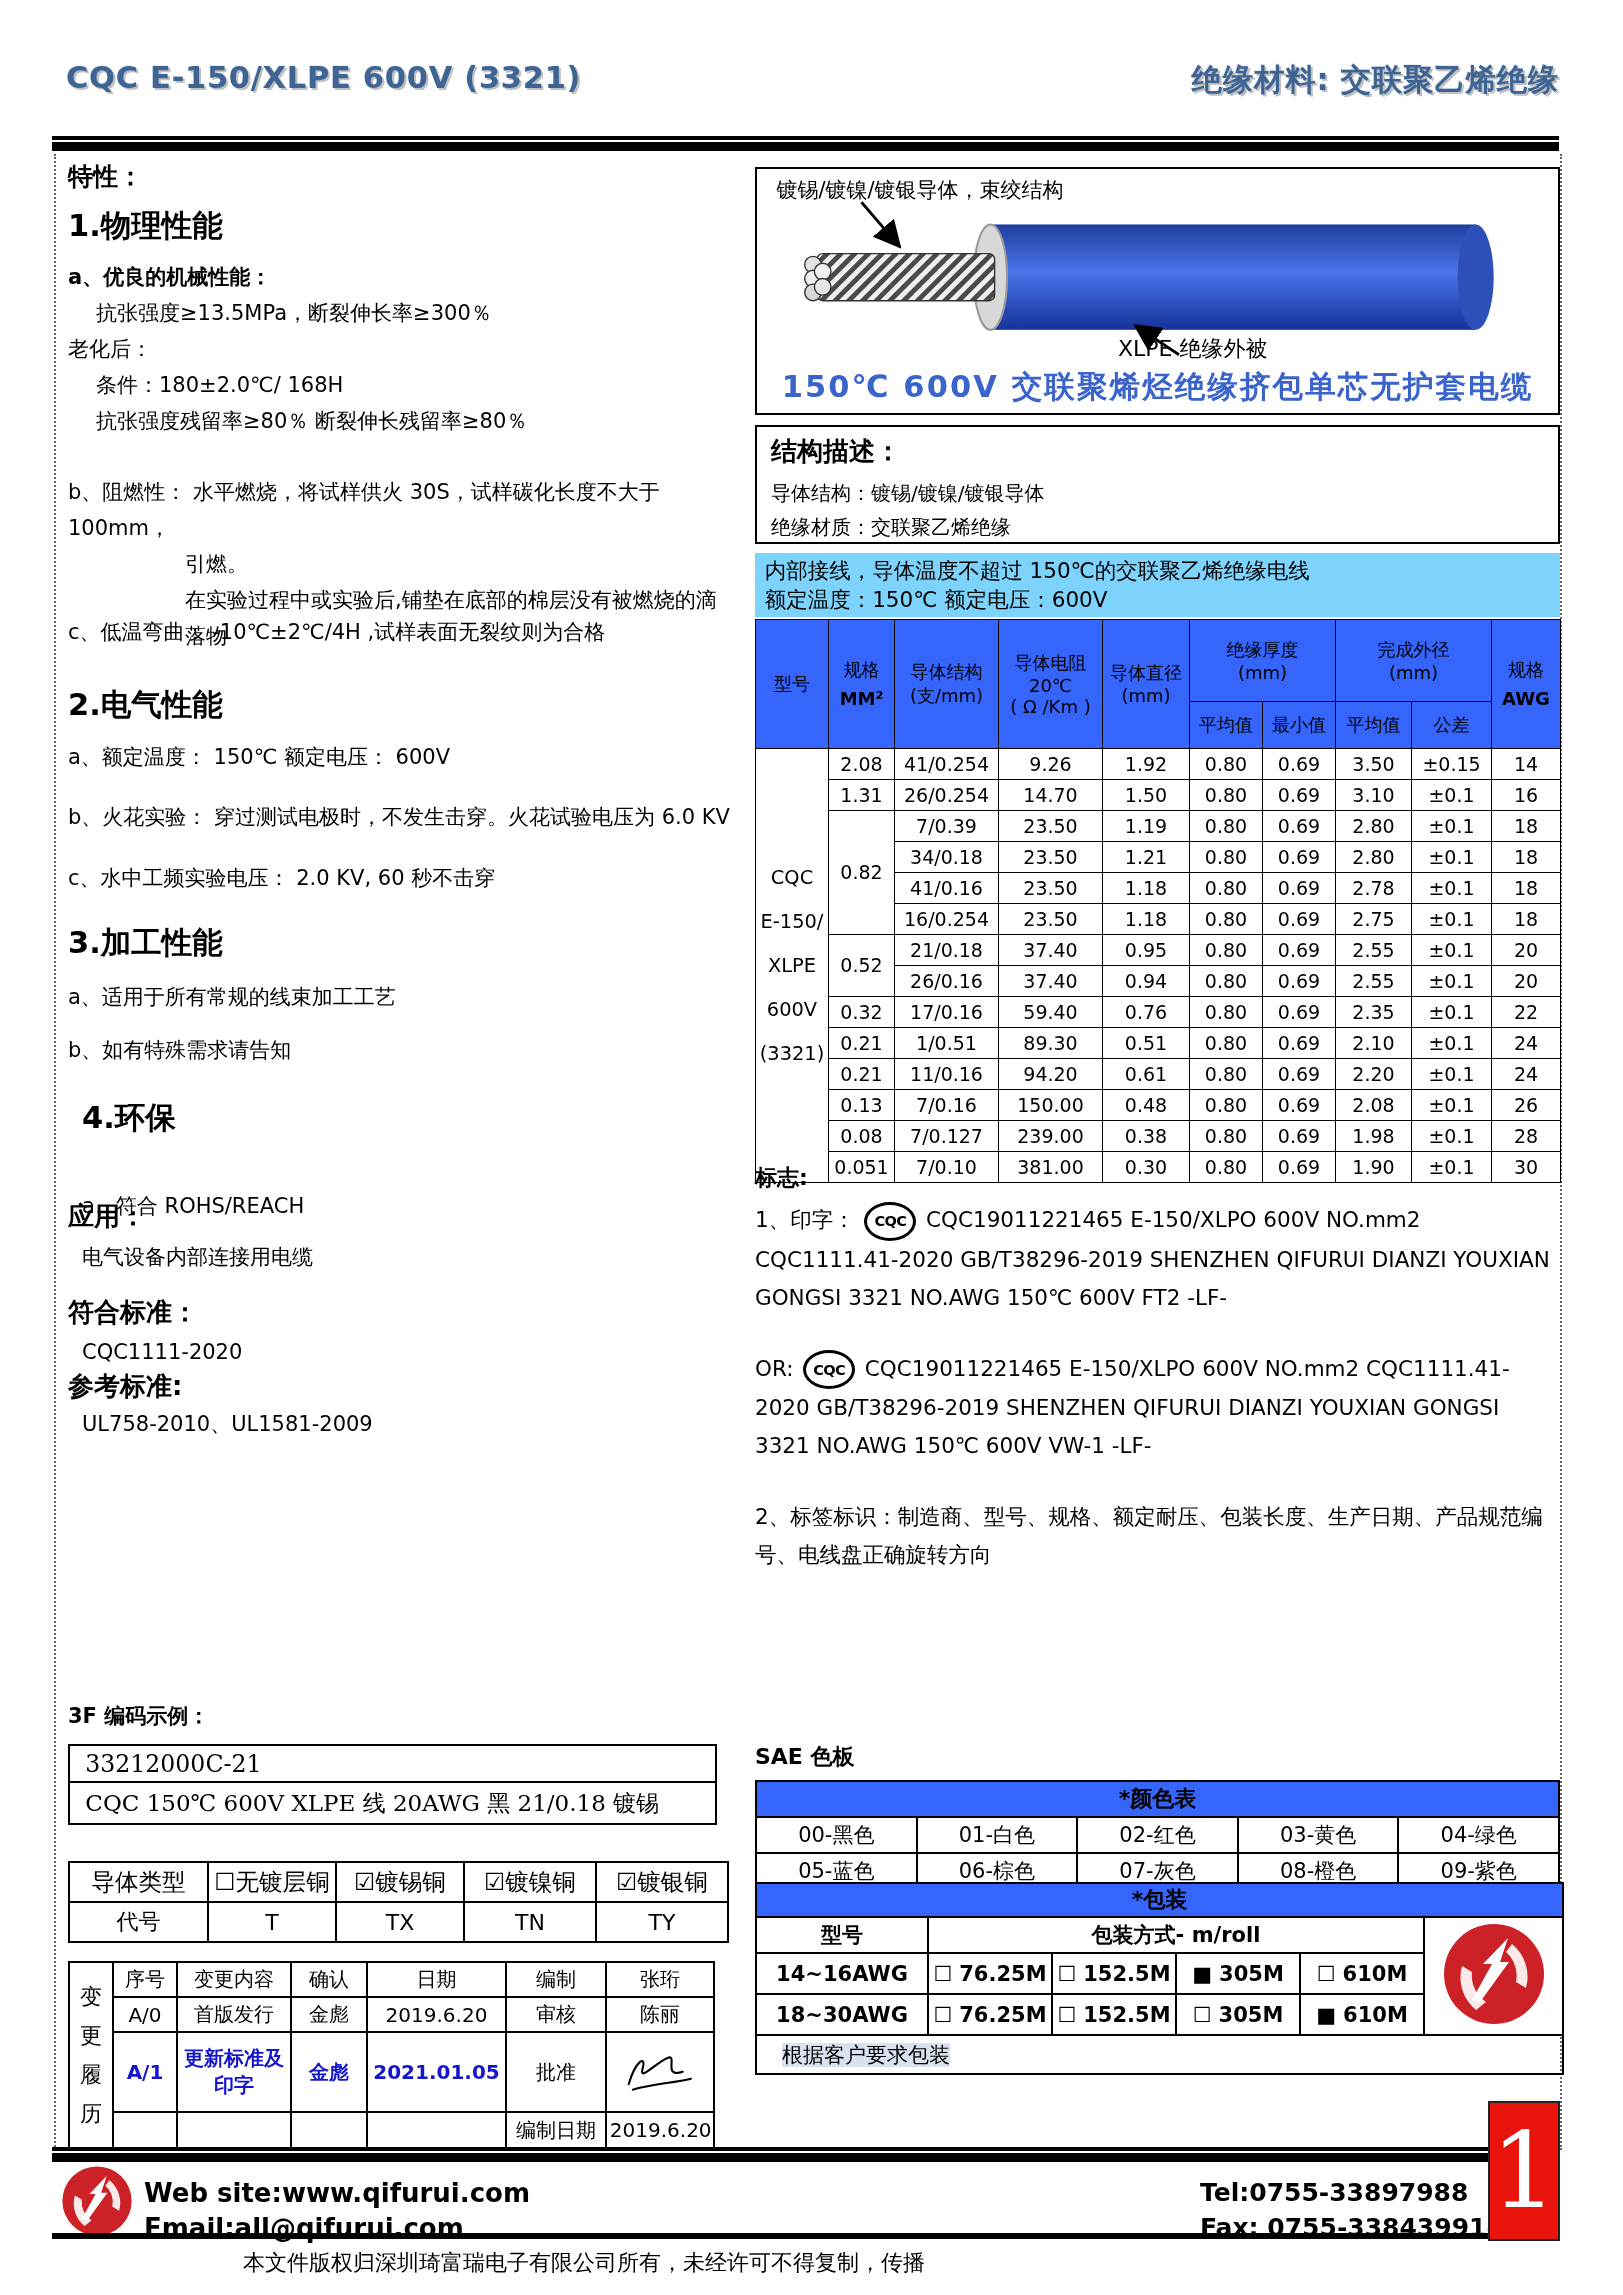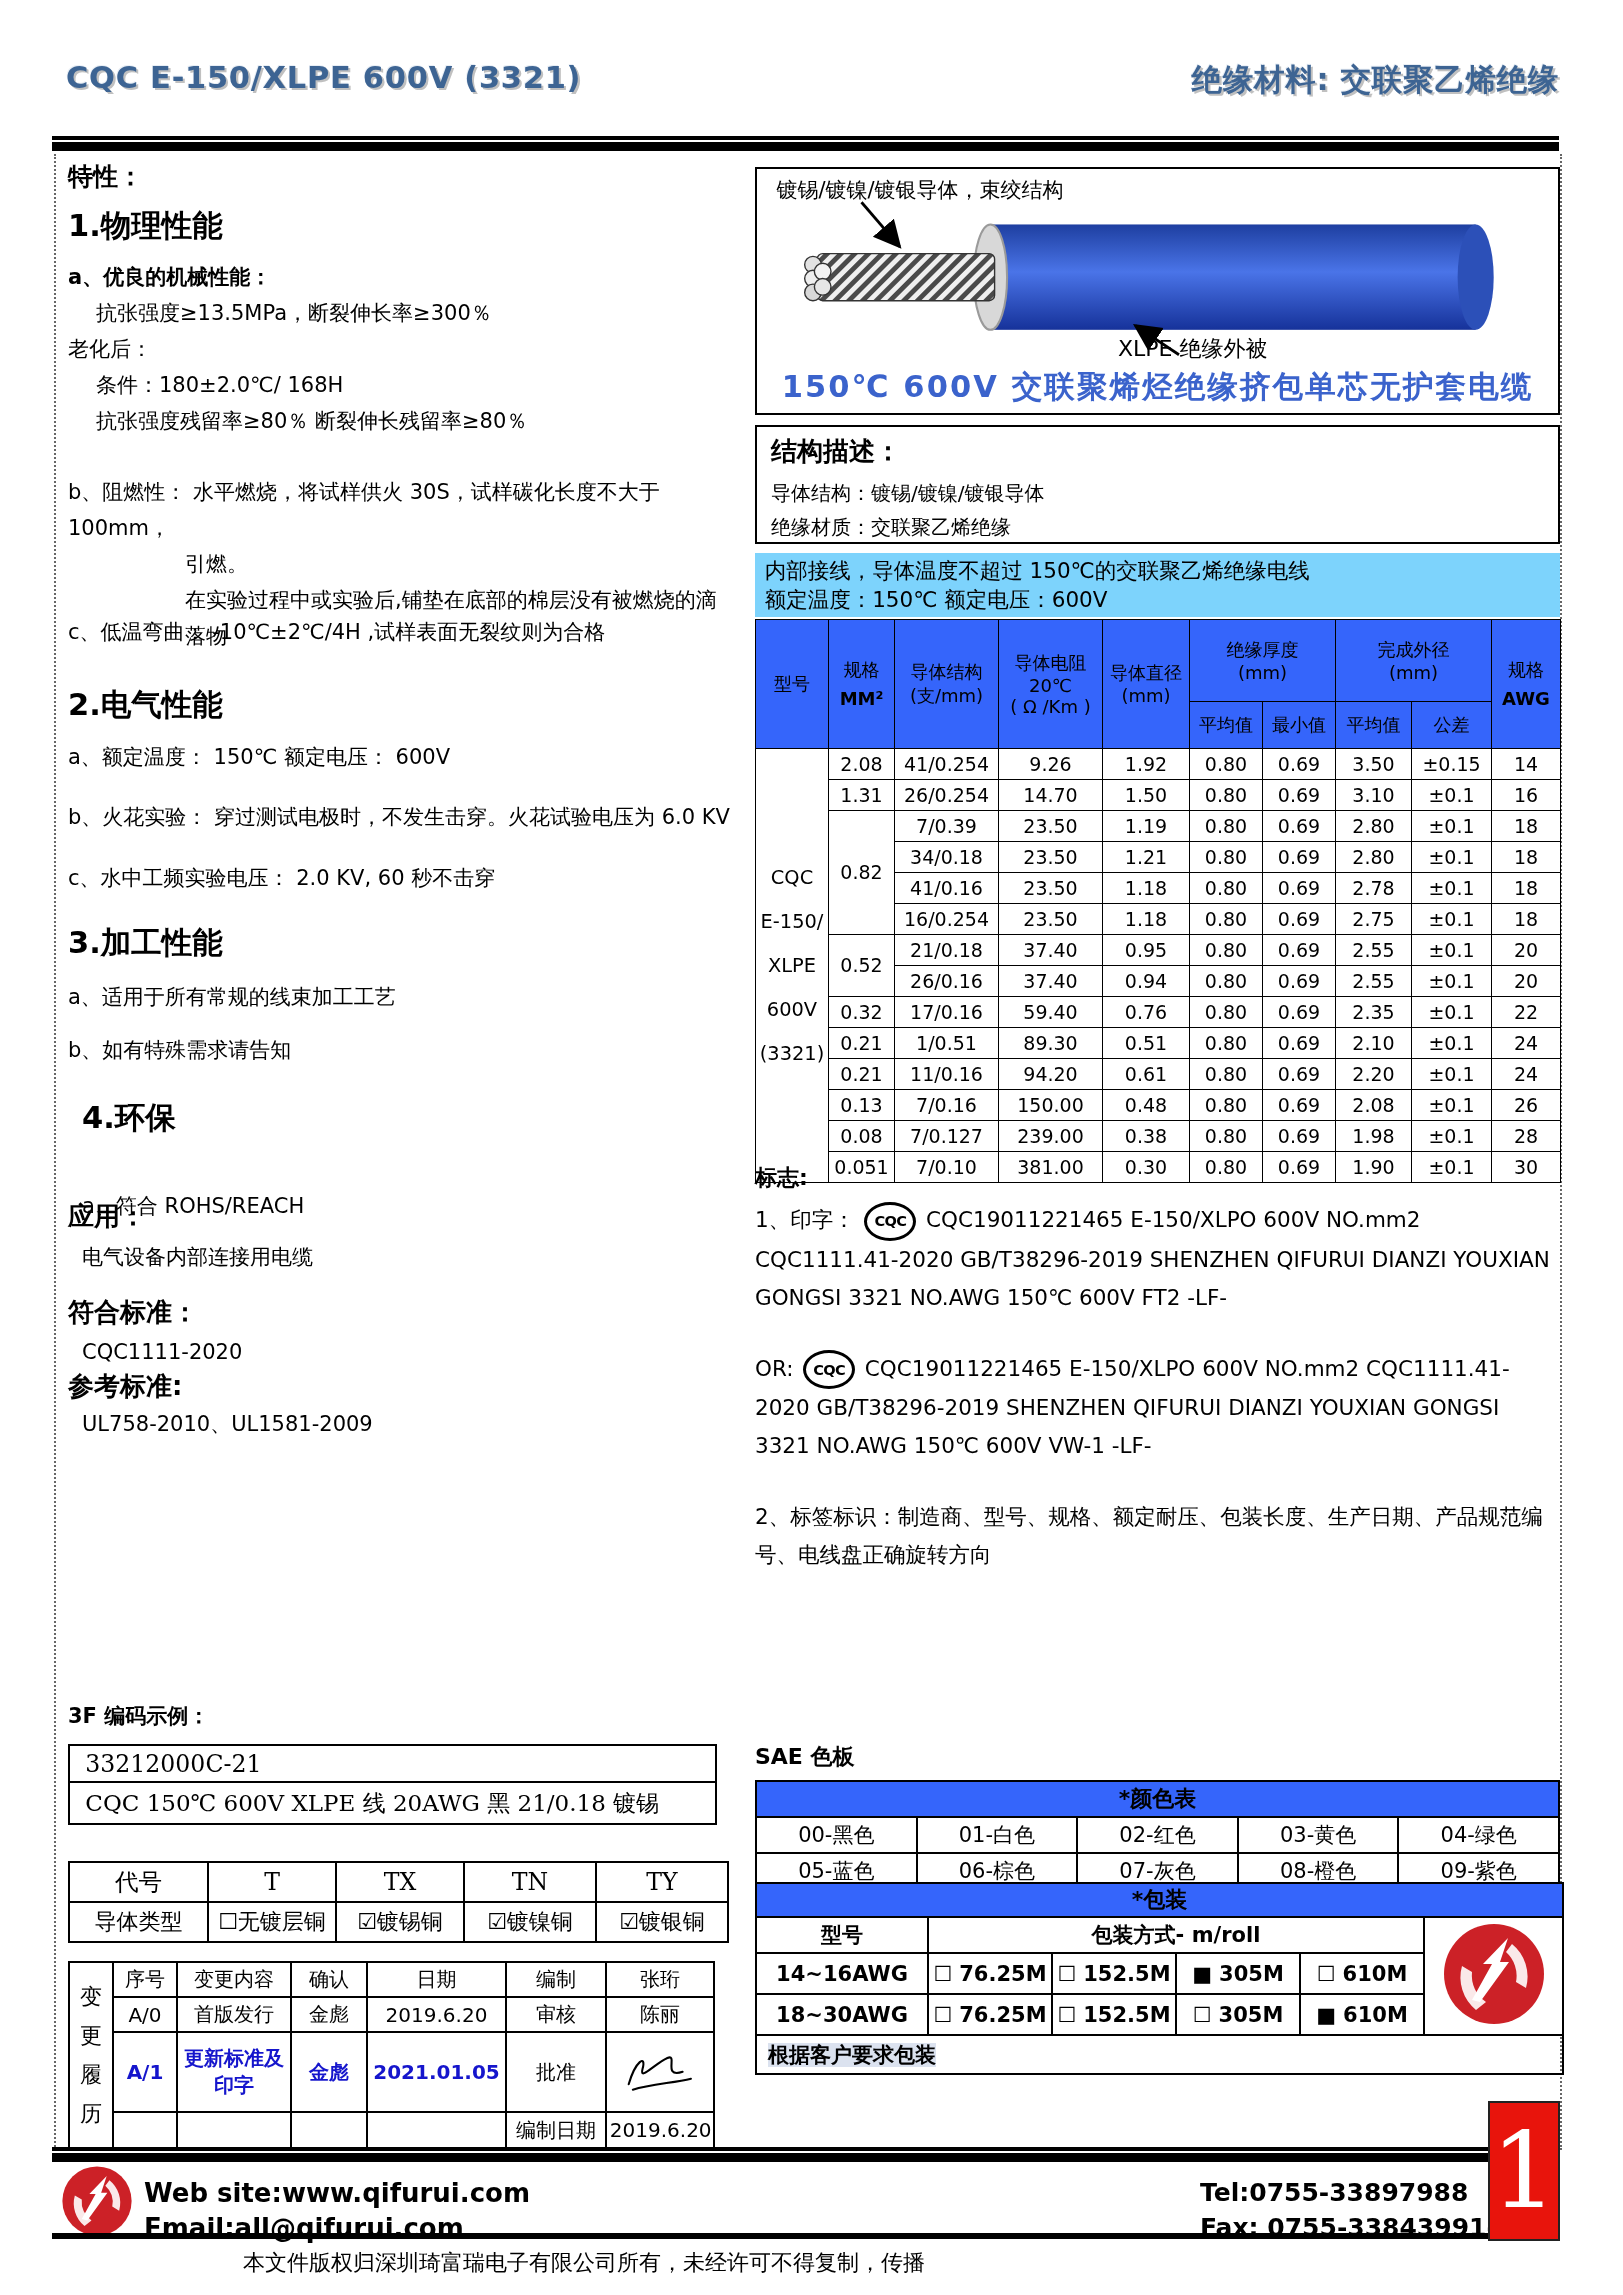--- a/index.html
+++ b/index.html
@@ -85,21 +85,21 @@
   .sec-title{font-size:22px;font-weight:bold;margin-bottom:8.3px;}
   table.sae{border-collapse:collapse;table-layout:fixed;width:805px;}
   table.sae th{background:#3565fb;border:2.1px solid #000;height:32px;font-size:22px;}
   table.sae td{border:2.1px solid #000;text-align:center;height:32px;font-size:21px;}
   table.pack{border-collapse:collapse;table-layout:fixed;width:805px;}
   table.pack th{background:#3565fb;border:2.1px solid #000;height:29px;font-size:22px;}
   table.pack td{border:2.1px solid #000;text-align:center;font-size:21px;font-weight:bold;}
   table.pack td.sub{height:32px;}
   table.pack td.opt{height:37px;font-weight:bold;}
   table.pack td.opt .mark{margin-right:7px;font-weight:normal;}
-  table.pack td.note-cell{height:35px;text-align:left;padding-left:11px;font-weight:bold;}
+  table.pack td.note-cell{height:35px;text-align:left;padding-left:25px;font-weight:normal;}
   table.pack td.note-cell span{background:#dbe2ef;}
   table.pack td.logo-cell{background:#fff;}
   
   .f-rule{top:2147px;}
   .f-logo{top:2165px;left:61px;}
   .f-web{top:2176px;left:144px;font-size:26px;font-weight:bold;line-height:35px;}
   .f-tel{top:2175px;left:1200px;font-size:25px;font-weight:bold;line-height:35px;}
   .f-line2{top:2233px;left:52px;width:1507px;height:6.2px;background:#000;}
   .f-copy{top:2248px;left:243px;font-size:22px;}
   .f-page{top:2101px;left:1488px;width:68px;height:136px;background:#e8140c;border:2.1px solid #222;
@@ -162,32 +162,32 @@
     <table class="ctab abs" style="top:1701px;" id="code-tbl">
       <colgroup>
           <col style="width:139px">
           <col style="width:128px">
           <col style="width:128px">
           <col style="width:132px">
           <col style="width:132px">
         </colgroup>
     <tbody>
           <tr>
+            <td>导体类型</td>
+            <td>☐无镀层铜</td>
+            <td>☑镀锡铜</td>
+            <td>☑镀镍铜</td>
+            <td>☑镀银铜</td>
+          </tr>
+          <tr>
             <td>代号</td>
             <td>T</td>
             <td>TX</td>
             <td>TN</td>
             <td>TY</td>
-          </tr>
-          <tr>
-            <td>导体类型</td>
-            <td>☐无镀层铜</td>
-            <td>☑镀锡铜</td>
-            <td>☑镀镍铜</td>
-            <td>☑镀银铜</td>
           </tr>
         </tbody>
       </table>
 
     <table class="chg abs" style="top:1801px;" id="chg-tbl">
       <colgroup>
           <col style="width:44px">
           <col style="width:64px">
           <col style="width:114px">
           <col style="width:76px">

